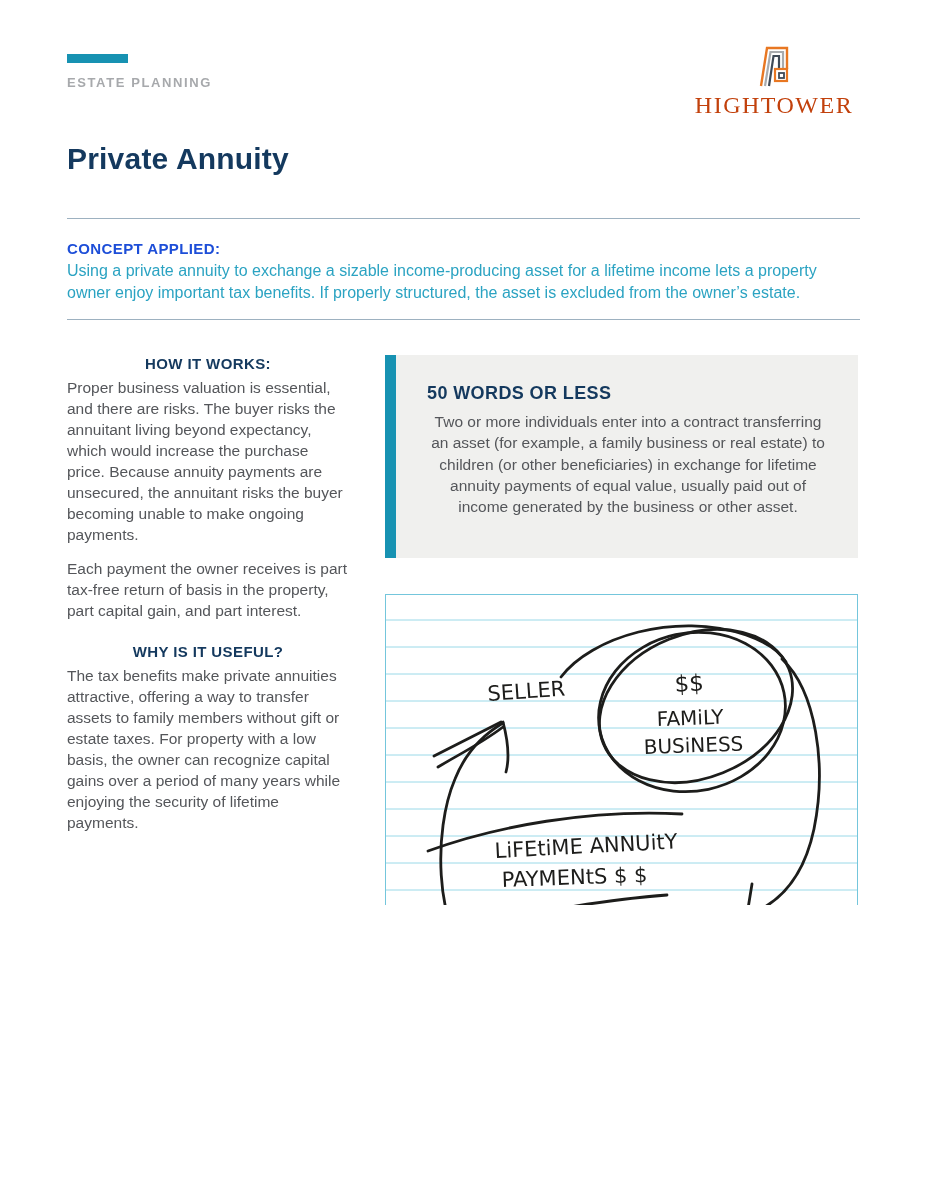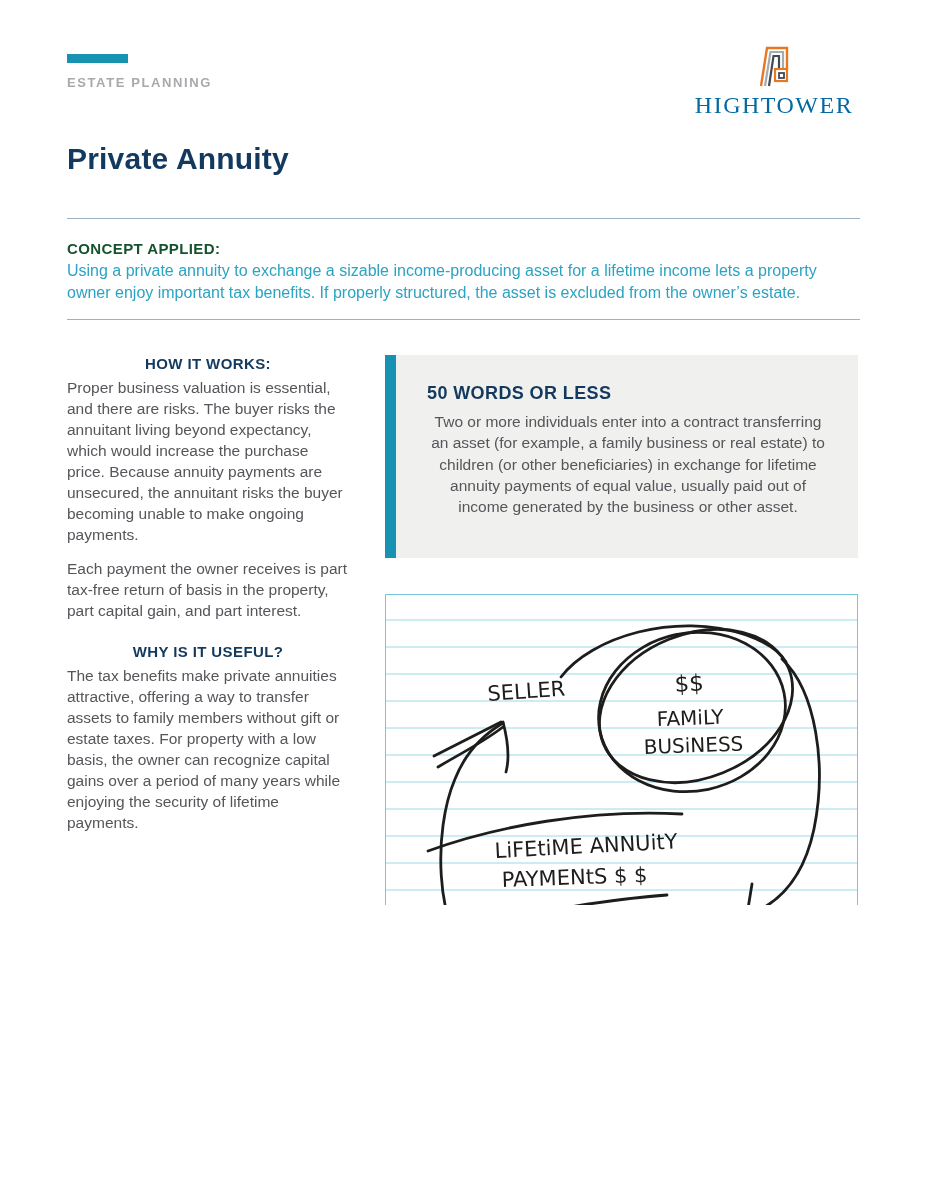--- a/index.html
+++ b/index.html
@@ -4,30 +4,30 @@
 <style>
   * { margin:0; padding:0; box-sizing:border-box; }
   html,body { width:927px; height:1200px; background:#ffffff; font-family:"Liberation Sans", sans-serif; }
   .page { position:relative; width:927px; height:905px; background:#fff; overflow:hidden; }
 
   
   .accent-bar { position:absolute; left:67px; top:54px; width:61px; height:9px; background:#1792b2; }
   .eyebrow { position:absolute; left:67px; top:75px; font-size:13px; font-weight:bold; letter-spacing:1.6px; color:#a7a9ac; }
   .brand { position:absolute; left:690px; top:42px; width:168px; text-align:center; }
   .brand-icon { display:block; margin:0 auto 4px auto; }
-  .brand-name { font-family:"Liberation Serif", serif; font-size:24px; letter-spacing:1.5px; color:#0369a1; }
+  .brand-name { font-family:"Liberation Serif", serif; font-size:24px; letter-spacing:1.5px; color:#c2410c; }
 
   
   .page-title { position:absolute; left:67px; top:142px; font-size:30px; font-weight:bold; color:#14395e; letter-spacing:0.2px; }
   .rule { position:absolute; left:67px; width:793px; height:1px; background:#9db1c0; }
   .rule-1 { top:218px; }
   .rule-2 { top:319px; }
 
   
-  .concept-heading { position:absolute; left:67px; top:240px; font-size:15px; font-weight:bold; color:#14532d; letter-spacing:0.4px;text-align:right; }
+  .concept-heading { position:absolute; left:67px; top:240px; font-size:15px; font-weight:bold; color:#1d4ed8; letter-spacing:0.4px;text-align:right; }
   .concept-body { position:absolute; left:67px; top:260px; width:795px; font-size:16px; line-height:22px; color:#2ba3c2; }
 
   
   .left-col { position:absolute; left:67px; top:355px; width:282px; }
   .sec-heading { font-size:15px; font-weight:bold; color:#14395e; letter-spacing:0.4px; margin-bottom:5px;text-align:center; }
   .left-col p { font-size:15.5px; line-height:21px; color:#54565a; margin-bottom:13px; }
   .sec-heading.second { margin-top:22px; }
 
   
   .fifty-box { position:absolute; left:385px; top:355px; width:473px; height:203px; background:#f0f0ee; }

